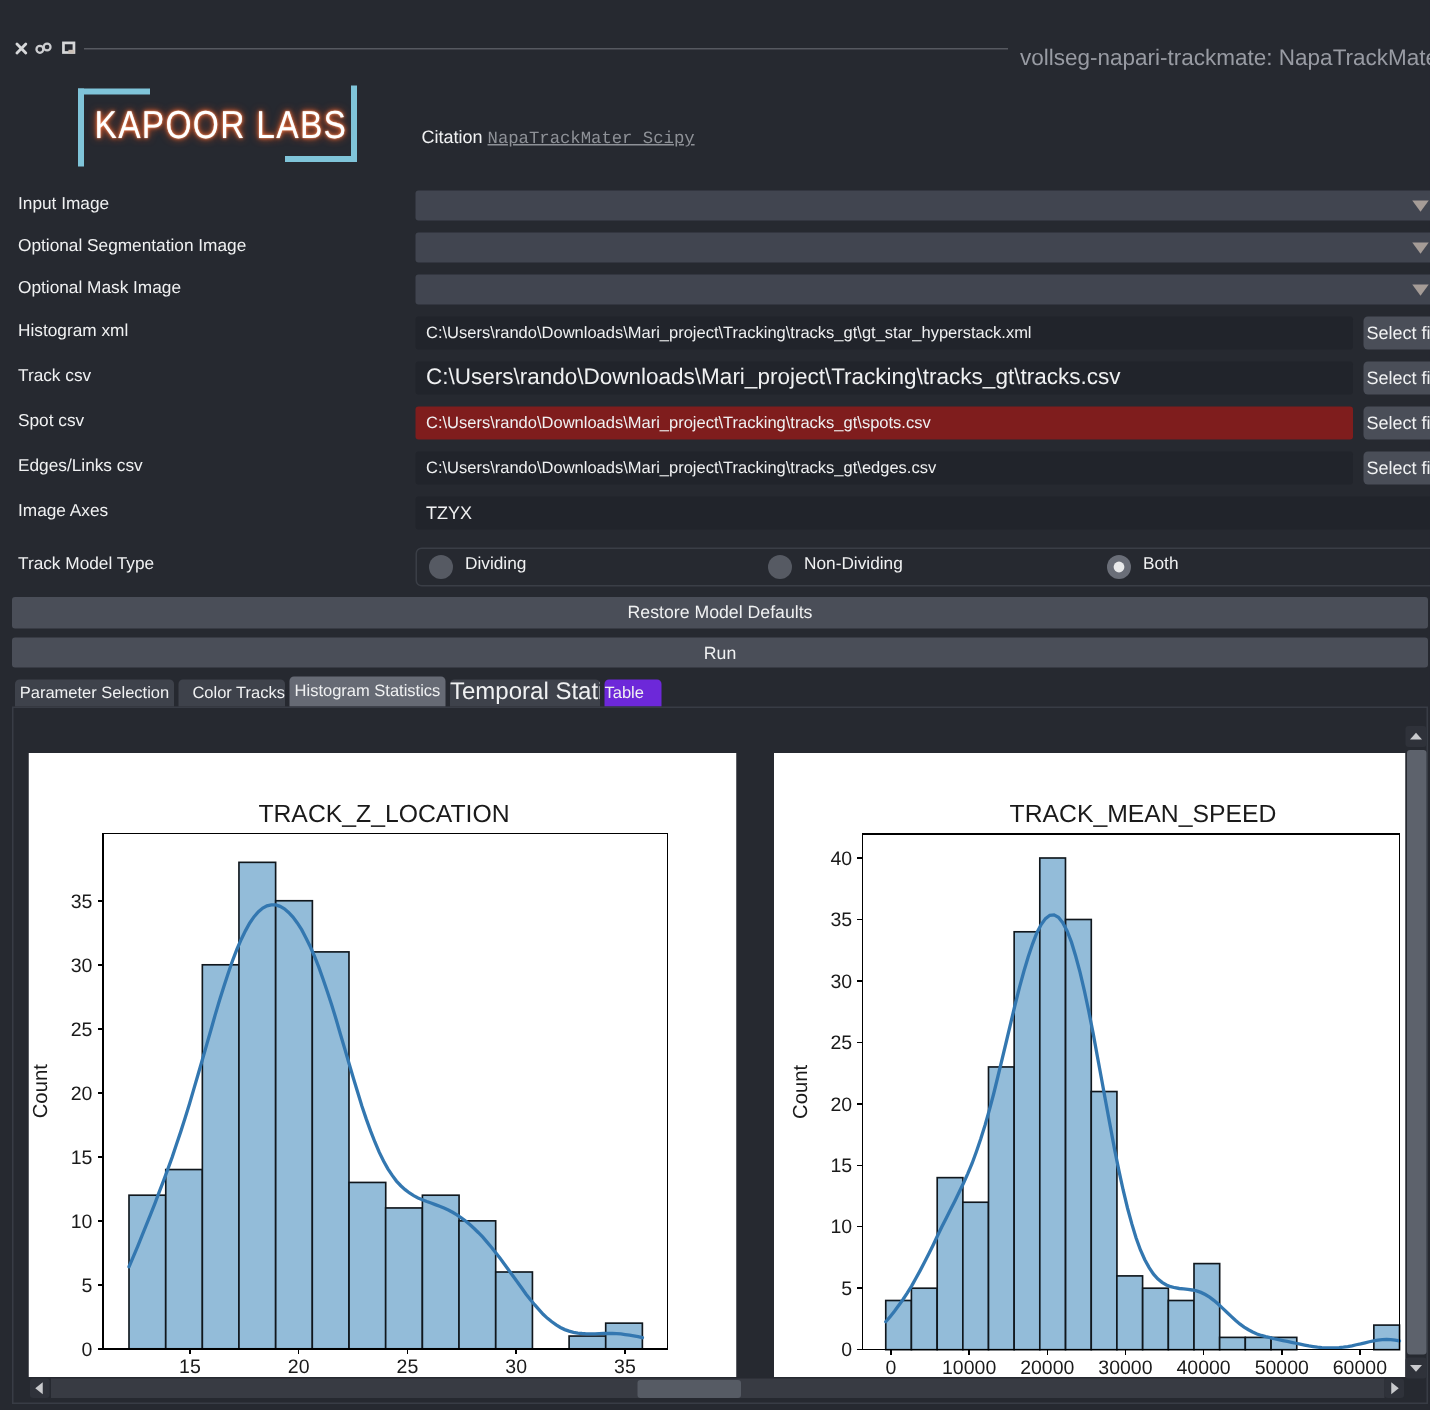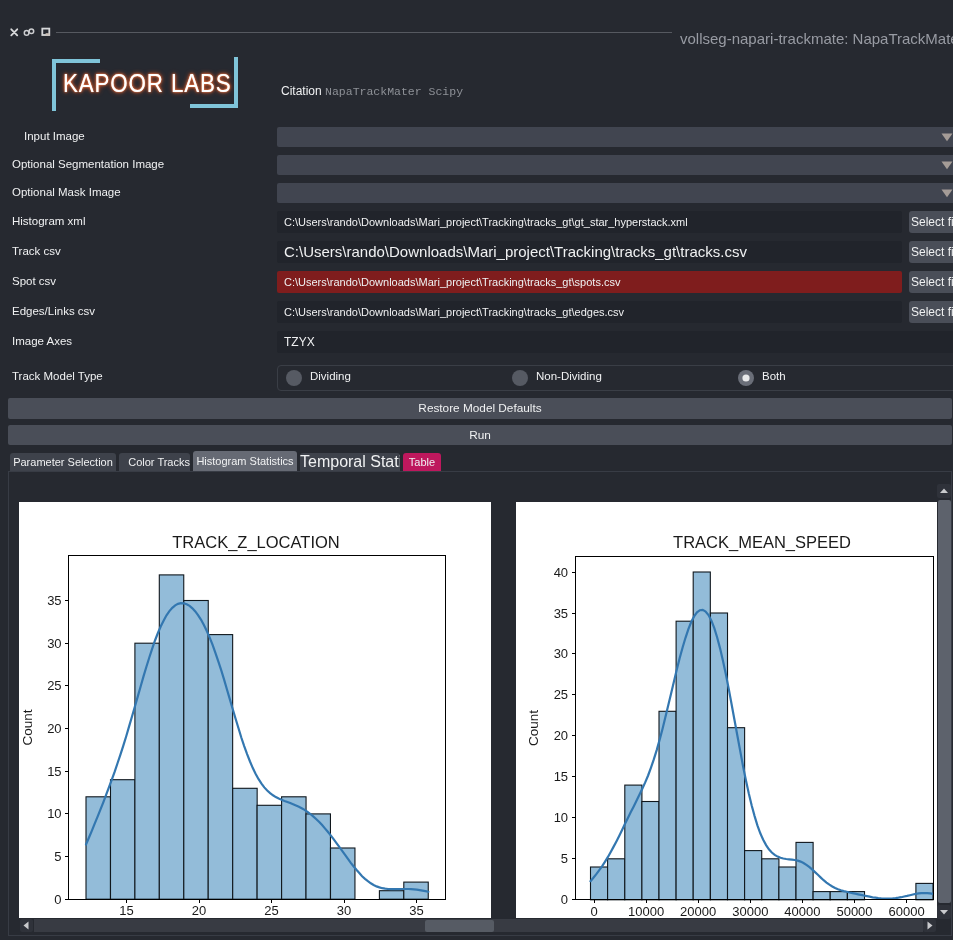--- a/index.html
+++ b/index.html
@@ -16,22 +16,22 @@
 <g>
 <rect x="42.3" y="28.6" width="7.0" height="6.4" fill="none" stroke="#d6d7d9" stroke-width="1.8"></rect>
 <rect x="45.6" y="33.2" width="4.0" height="2.4" fill="#cabfb6"></rect>
 </g>
 </svg>
 <div class="abs" style="left:56px;top:32px;width:616px;height:1px;background:#565960"></div>
 <div class="abs" style="left:680px;top:30px;color:#989ba3;font-size:15px;white-space:nowrap;">vollseg-napari-trackmate: NapaTrackMater</div>
 <div class="abs" style="left:52px;top:59px;width:44px;height:48px;border-left:4px solid #7fc4d9;border-top:4px solid #7fc4d9"></div>
 <div class="abs" style="left:190px;top:57px;width:44px;height:47px;border-right:4px solid #7fc4d9;border-bottom:4px solid #7fc4d9"></div>
 <div class="abs" style="left:63px;top:70px;color:#ffffff;font-size:26px;line-height:26px;letter-spacing:1px;white-space:nowrap;transform:scaleX(0.86);transform-origin:0 0;text-shadow:0 0 1px #ffc0a0,0 0 3px #ff7038,0 0 6px #e85520;">KAPOOR LABS</div>
-<div class="abs" style="left:281px;top:84px;color:#f0f1f2;font-size:12px;">Citation <span style="font-family:'Liberation Mono',monospace;color:#8e9197;font-size:11.5px;">NapaTrackMater Scipy</span></div>
-<div class="lab" style="left:24px;top:130px;">Input Image</div>
+<div class="abs" style="left:281px;top:84px;color:#f0f1f2;font-size:12px;">Citation <span style="font-family:'Liberation Mono',monospace;color:#8e9197;text-decoration:underline;font-size:11.5px;">NapaTrackMater Scipy</span></div>
+<div class="lab" style="left:12px;top:130px;">Input Image</div>
 <div class="lab" style="left:12px;top:158px;">Optional Segmentation Image</div>
 <div class="lab" style="left:12px;top:186px;">Optional Mask Image</div>
 <div class="lab" style="left:12px;top:215px;">Histogram xml</div>
 <div class="lab" style="left:12px;top:245px;">Track csv</div>
 <div class="lab" style="left:12px;top:275px;">Spot csv</div>
 <div class="lab" style="left:12px;top:305px;">Edges/Links csv</div>
 <div class="lab" style="left:12px;top:335px;">Image Axes</div>
 <div class="lab" style="left:12px;top:370px;">Track Model Type</div>
 <div class="abs" style="left:277px;top:127px;width:683px;height:20px;background:#414550;border-radius:2px;"></div>
 <svg class="abs" style="left:941px;top:127px" width="12" height="20" viewBox="0 0 12 20">
@@ -67,21 +67,21 @@
     <circle cx="8" cy="8" r="8" fill="#6a6e78"></circle>
     <circle cx="8" cy="8" r="3.6" fill="#e9eaeb"></circle>
   </svg>
 <div class="lab" style="left:762px;top:370px;">Both</div>
 <div class="abs" style="left:8px;top:398px;width:944px;height:21px;background:#4a4e58;border-radius:2px;color:#f0f1f2;font-size:11.8px;line-height:21px;text-align:center;">Restore Model Defaults</div>
 <div class="abs" style="left:8px;top:425px;width:944px;height:20px;background:#4a4e58;border-radius:2px;color:#f0f1f2;font-size:11.8px;line-height:20px;text-align:center;">Run</div>
 <div class="abs" style="left:10px;top:453px;width:106px;height:18px;background:#3e424b;border-radius:3px 3px 0 0;color:#f0f1f2;font-size:11px;line-height:18px;text-align:center;white-space:nowrap;overflow:hidden;">Parameter Selection</div>
 <div class="abs" style="left:119px;top:453px;width:71px;height:18px;background:#3e424b;border-radius:3px 3px 0 0;color:#f0f1f2;font-size:11px;line-height:18px;text-align:right;white-space:nowrap;overflow:hidden;">Color Tracks</div>
 <div class="abs" style="left:193px;top:451px;width:104px;height:20px;background:#666a74;border-radius:3px 3px 0 0;color:#f0f1f2;font-size:11px;line-height:20px;text-align:center;white-space:nowrap;overflow:hidden;">Histogram Statistics</div>
 <div class="abs" style="left:300px;top:453px;width:100px;height:18px;background:#3e424b;border-radius:3px 3px 0 0;color:#f0f1f2;font-size:16px;line-height:18px;text-align:center;white-space:nowrap;overflow:hidden;">Temporal Statistics</div>
-<div class="abs" style="left:403px;top:453px;width:38px;height:18px;background:#be185d;border-radius:3px 3px 0 0;color:#f0f1f2;font-size:11px;line-height:18px;text-align:center;white-space:nowrap;overflow:hidden;">Table</div>
+<div class="abs" style="left:403px;top:453px;width:38px;height:18px;background:#6d28d9;border-radius:3px 3px 0 0;color:#f0f1f2;font-size:11px;line-height:18px;text-align:left;white-space:nowrap;overflow:hidden;">Table</div>
 <div class="abs" style="left:8px;top:471px;width:944px;height:465px;border:1px solid #383c45;box-sizing:border-box;"></div>
 <svg style="position:absolute;left:19px;top:502px" width="472" height="416" viewBox="0 0 472 416">
 <rect x="0" y="0" width="472" height="416" fill="#ffffff"></rect>
 <text x="237" y="46" font-family="Liberation Sans, sans-serif" font-size="16.5" fill="#1a1a1a" text-anchor="middle">TRACK_Z_LOCATION</text>
 <rect x="67.0" y="294.8" width="24.45" height="102.4" fill="#93bcd9" stroke="#10171d" stroke-width="1.1"></rect>
 <rect x="91.5" y="277.7" width="24.45" height="119.5" fill="#93bcd9" stroke="#10171d" stroke-width="1.1"></rect>
 <rect x="115.9" y="141.2" width="24.45" height="256.0" fill="#93bcd9" stroke="#10171d" stroke-width="1.1"></rect>
 <rect x="140.3" y="72.9" width="24.45" height="324.3" fill="#93bcd9" stroke="#10171d" stroke-width="1.1"></rect>
 <rect x="164.8" y="98.5" width="24.45" height="298.7" fill="#93bcd9" stroke="#10171d" stroke-width="1.1"></rect>
 <rect x="189.2" y="132.6" width="24.45" height="264.6" fill="#93bcd9" stroke="#10171d" stroke-width="1.1"></rect>

